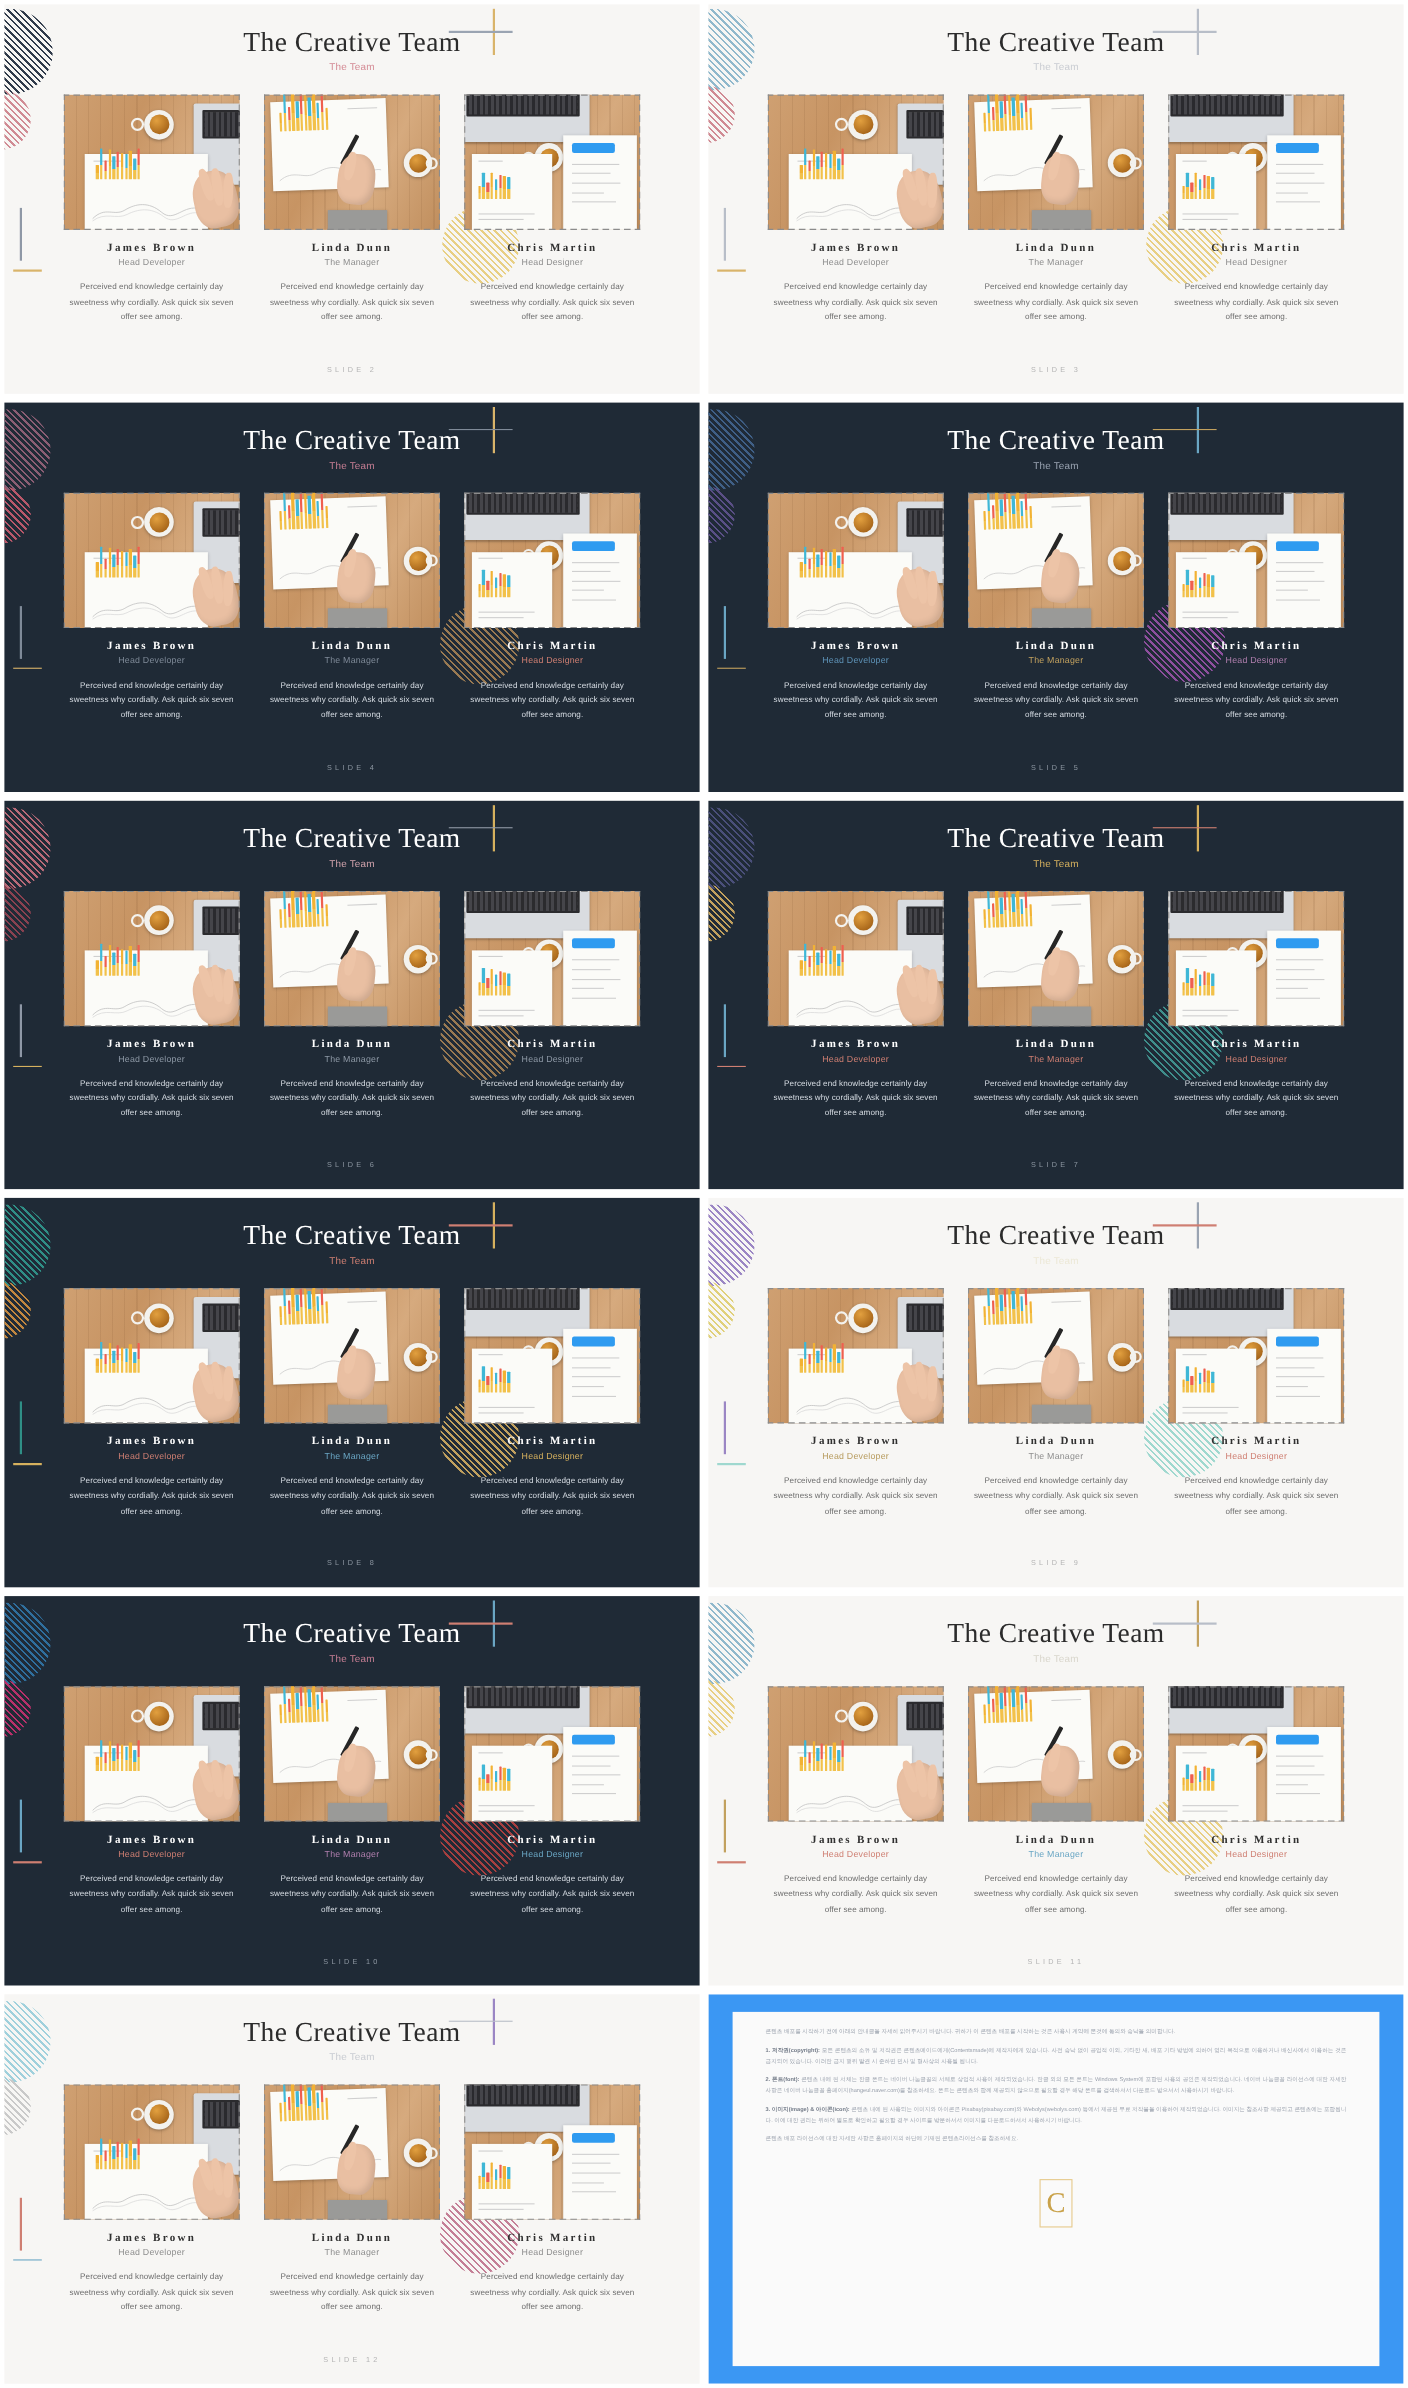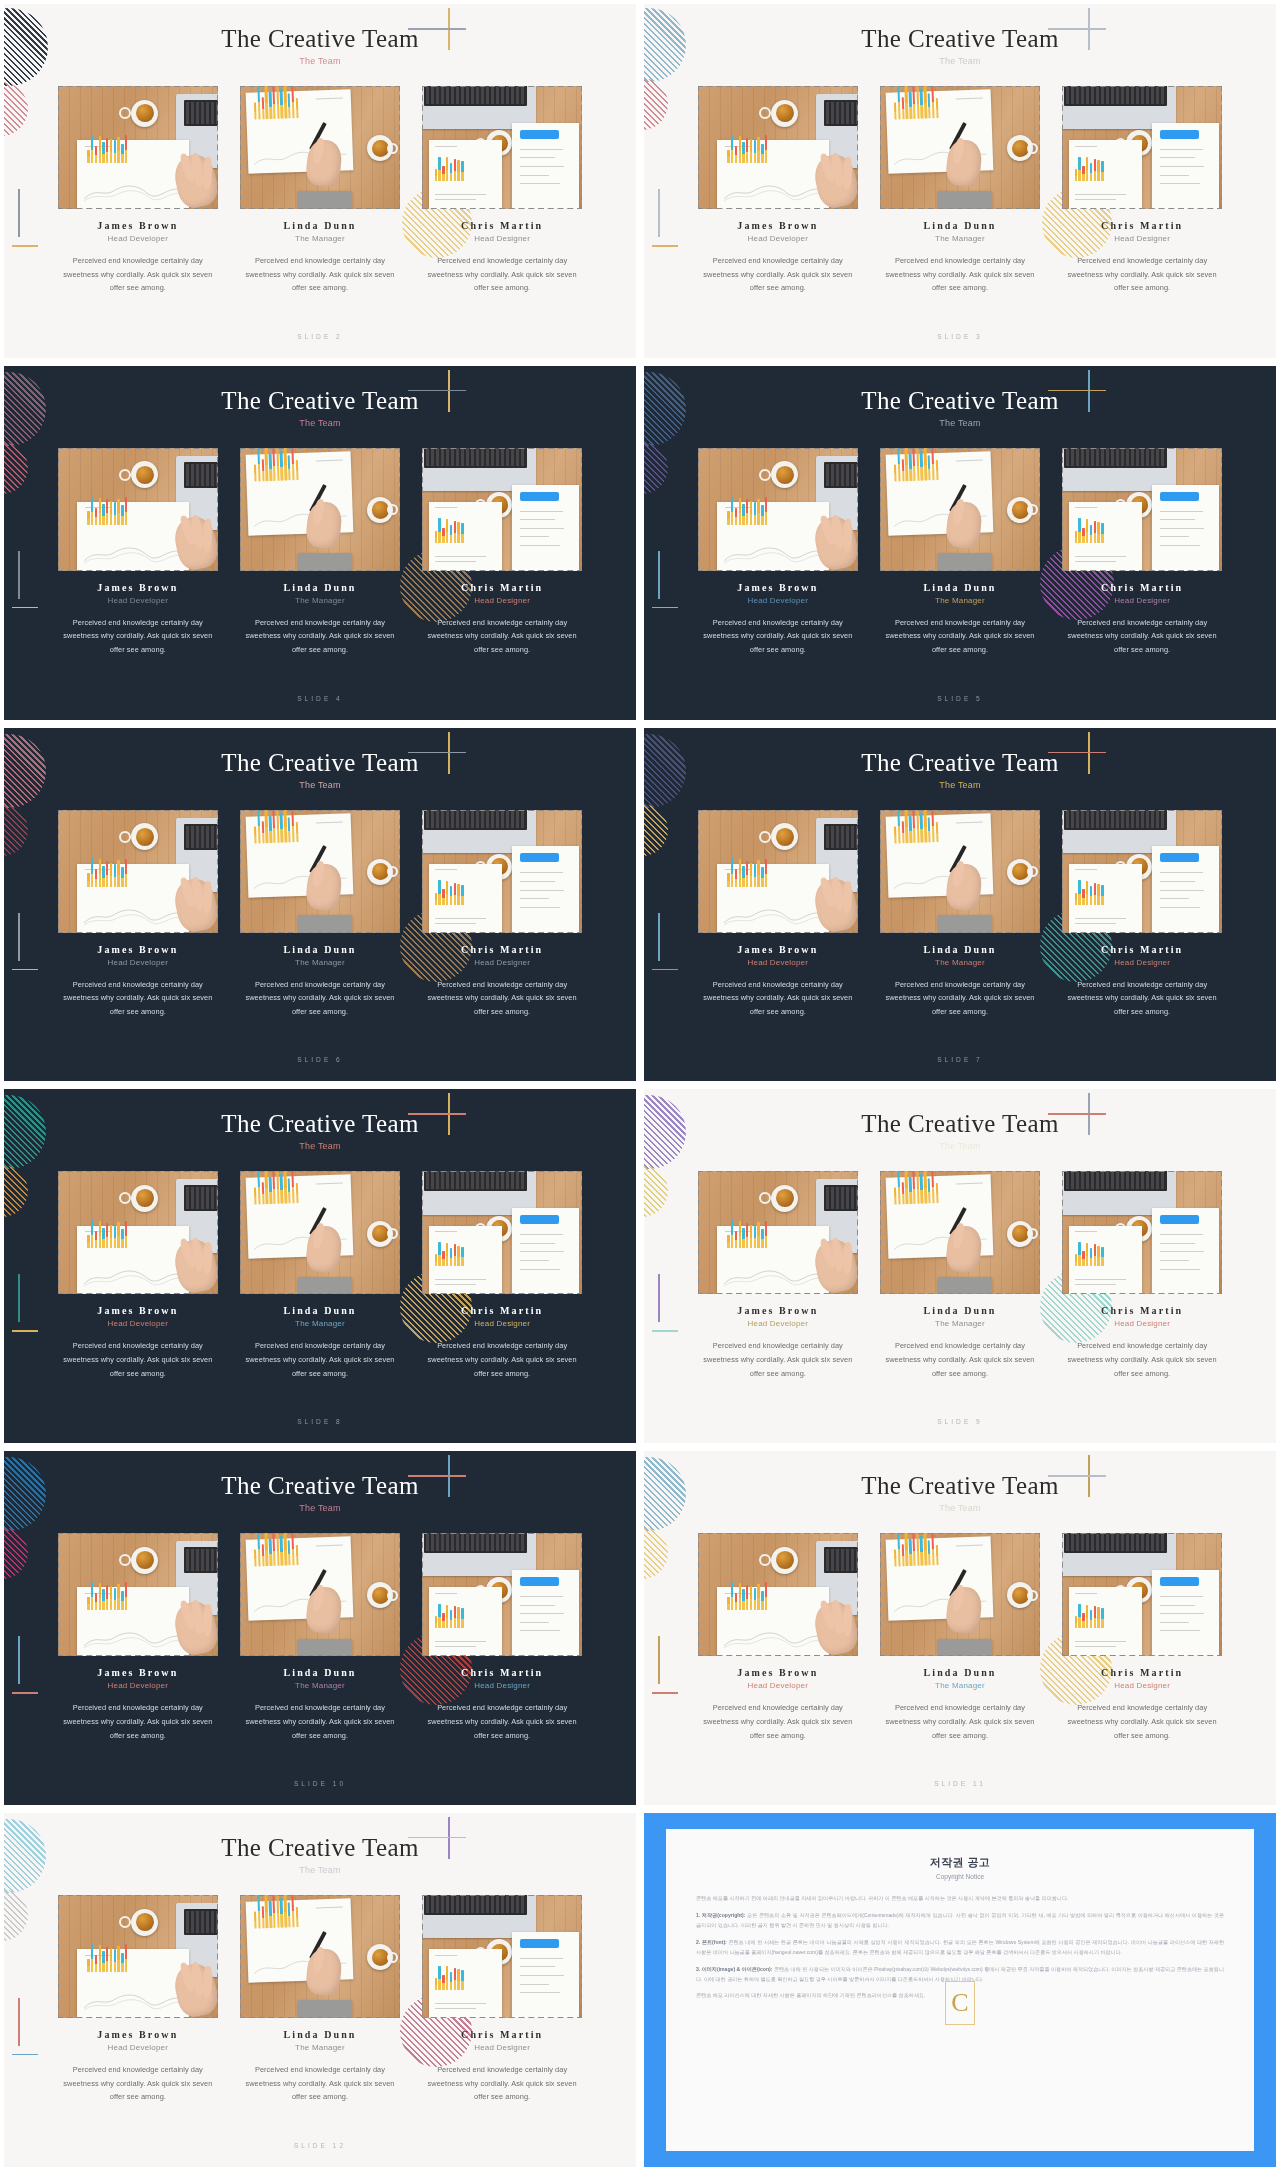--- a/index.html
+++ b/index.html
@@ -1657,24 +1657,20 @@
             <div class="desc">Perceived end knowledge certainly day sweetness why cordially. Ask quick six seven offer see among.</div>
           </div>
         </div>
         <div class="slideno">SLIDE 12</div>
       </div>
     </div>
     <div class="cell">
       <div class="slide">
         <div class="cp-slide"></div>
         <div class="cp-inner">
-          <div class="cp-head">
-            <div class="cp-title">저작권 공고</div>
-            <div class="cp-sub">Copyright Notice</div>
-          </div>
           <div class="cp-body">
             <div class="cp-p">콘텐츠 배포를 시작하기 전에 아래의 안내글을 자세히 읽어주시기 바랍니다. 귀하가 이 콘텐츠 배포를 시작하는 것은 사용시 계약에 본것에 동의와 승낙을 의미합니다.</div>
             <div class="cp-p"><b>1. 저작권(copyright):</b> <span>모든 콘텐츠의 소유 및 저작권은 콘텐츠메이드에게(Contentsmade)에 제작자에게 있습니다. 사전 승낙 없이 공업적 이외, 기타한 새, 배포 기타 방법에 의하여 영리 목적으로 이용하거나 배신사에서 이용하는 것은 금지되어 있습니다. 이러한 금지 행위 발견 시 준하면 민사 및 형사상의 사용될 됩니다.</span></div>
             <div class="cp-p"><b>2. 폰트(font):</b> <span>콘텐츠 내에 된 서체는 한글 폰트는 네이버 나눔글꼴의 서체로 상업적 사용이 제작되었습니다. 한글 외의 모든 폰트는 Windows System에 포함된 사용의 공인은 제작되었습니다. 네이버 나눔글꼴 라이선스에 대한 자세한 사항은 네이버 나눔글꼴 홈페이지(hangeul.naver.com)를 참조하세요. 폰트는 콘텐츠와 함께 제공되지 않으므로 필요할 경우 해당 폰트를 검색하셔서 다운로드 받으셔서 사용하시기 바랍니다.</span></div>
             <div class="cp-p"><b>3. 이미지(image) &amp; 아이콘(icon):</b> <span>콘텐츠 내에 된 사용되는 이미지와 아이콘은 Pixabay(pixabay.com)와 Webolys(webolys.com) 등에서 제공된 무료 저작물을 이용하여 제작되었습니다. 이미지는 참조사항 제공되고 콘텐츠에는 포함됩니다. 이에 대한 권리는 위하여 별도로 확인하고 필요할 경우 사이트를 방문하셔서 이미지를 다운로드하셔서 사용하시기 바랍니다.</span></div>
             <div class="cp-p">콘텐츠 배포 라이선스에 대한 자세한 사항은 홈페이지의 하단에 기재된 콘텐츠라이선스를 참조하세요.</div>
           </div>
           <div class="cp-watermark">C</div>
         </div>
       </div>

